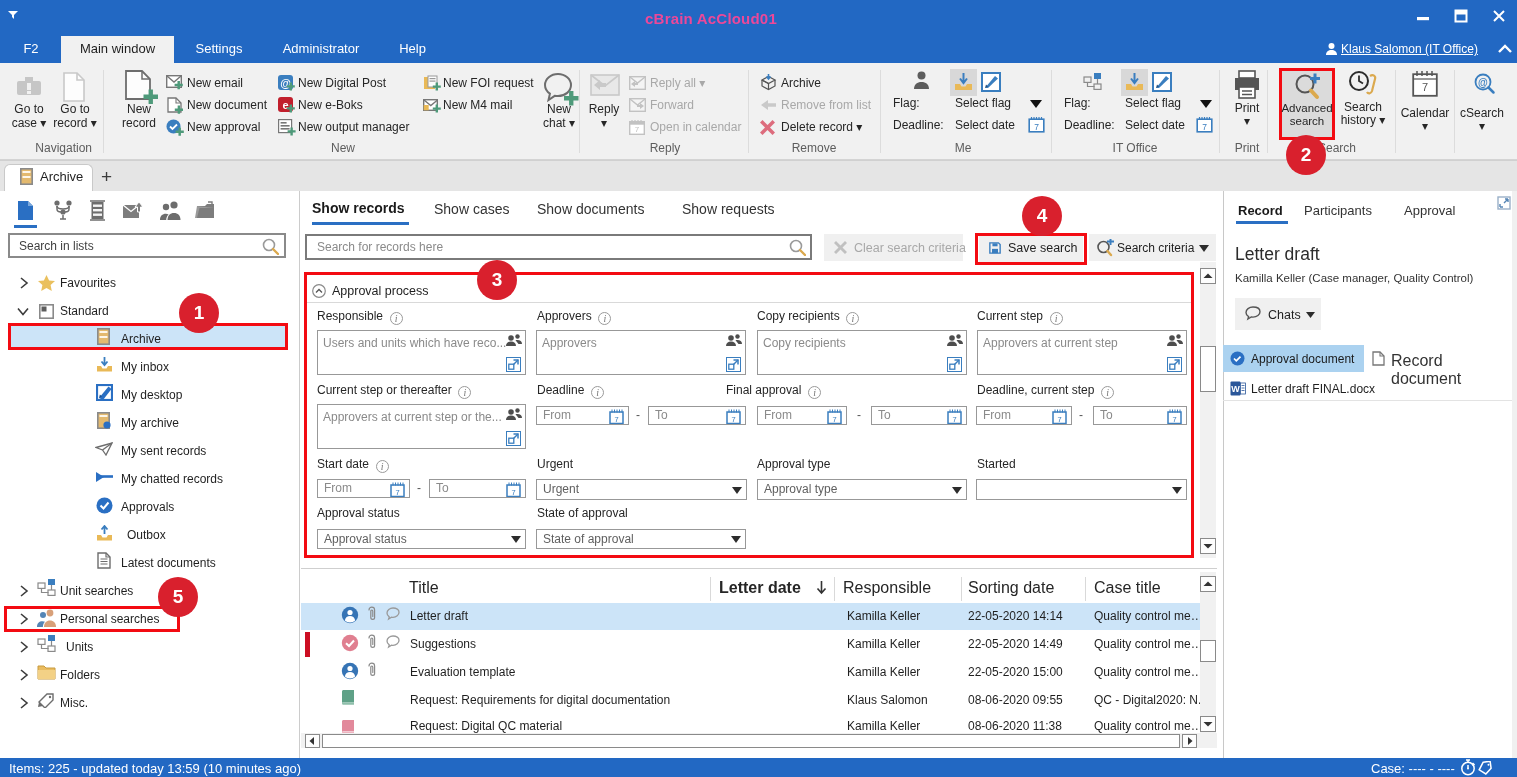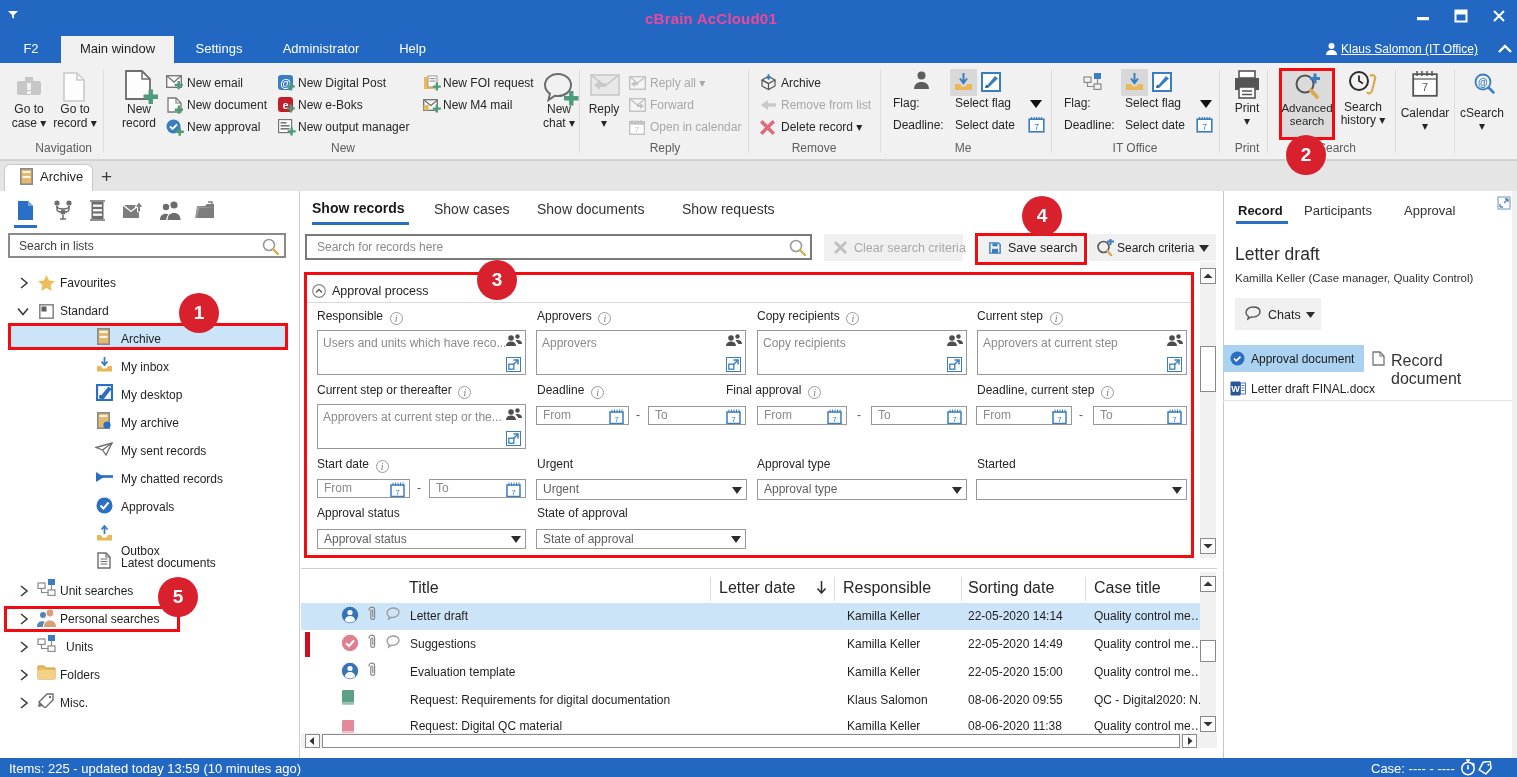--- a/index.html
+++ b/index.html
@@ -473,21 +473,21 @@
 <div class="abs trow" style="left:121px;top:465px;width:150px;">My chatted records</div>
 <svg class="abs" style="left:96px;top:497px" width="17" height="17" viewBox="0 0 17 17">
     <circle cx="8.5" cy="8.5" r="8" fill="#2a6fc3"></circle>
     <path d="M4.5 8.5L7.5 11.5 12.5 5.5" stroke="#fff" stroke-width="2" fill="none"></path>
   </svg>
 <div class="abs trow" style="left:121px;top:493px;width:100px;">Approvals</div>
 <svg class="abs" style="left:96px;top:525px" width="17" height="17" viewBox="0 0 17 17">
     <path d="M8.5 9V1.5M5.5 4.5L8.5 1l3 3.5" stroke="#3a7ebf" stroke-width="1.8" fill="none"></path>
     <path d="M1 10h4l1.5 2.5h4L12 10h4v5.5H1z" fill="#e9b957"></path>
   </svg>
-<div class="abs trow" style="left:121px;top:521px;width:100px;margin-top:16px;">Outbox</div>
+<div class="abs trow" style="left:127px;top:521px;width:100px;">Outbox</div>
 <svg class="abs" style="left:97px;top:552px" width="14" height="17" viewBox="0 0 14 17">
     <path d="M1 1h8l4 4v11H1z" fill="#fff" stroke="#6d6d6d" stroke-width="1.4"></path>
     <path d="M9 1v4h4" fill="none" stroke="#6d6d6d" stroke-width="1.2"></path>
     <path d="M3.5 7h7M3.5 9.5h7M3.5 12h7" stroke="#6d6d6d" stroke-width="1.1"></path>
   </svg>
 <div class="abs trow" style="left:121px;top:549px;width:140px;">Latest documents</div>
 <svg class="abs" style="left:19px;top:585px" width="10" height="12" viewBox="0 0 10 12">
     <path d="M2 1l6 5-6 5" stroke="#3c3c3c" stroke-width="1.6" fill="none"></path>
   </svg>
 <svg class="abs" style="left:37px;top:579px" width="19" height="18" viewBox="0 0 19 18">
@@ -696,21 +696,21 @@
 <div class="abs sbbtn" style="left:1200px;top:268px;width:16px;height:16px;"><svg width="14" height="14" viewBox="0 0 14 14">
       <path d="M2.5 9L7 4.5 11.5 9z" fill="#333"></path>
     </svg></div>
 <div class="abs sbthumb" style="left:1200px;top:346px;width:16px;height:46px;"></div>
 <div class="abs sbbtn" style="left:1200px;top:538px;width:16px;height:16px;"><svg width="14" height="14" viewBox="0 0 14 14">
       <path d="M2.5 5L7 9.5 11.5 5z" fill="#333"></path>
     </svg></div>
 
 <div class="abs" style="left:301px;top:568px;width:916px;height:1px;background:#cfcfcf;"></div>
 <div class="abs hcell" style="left:409px;top:575px;">Title</div>
-<div class="abs hcell" style="left:719px;top:575px;">Letter date</div>
+<div class="abs hcell" style="left:719px;top:575px;font-weight:bold;">Letter date</div>
 <svg class="abs" style="left:816px;top:580px" width="11" height="15" viewBox="0 0 11 15">
     <path d="M5.5 1v11M1.5 8.5L5.5 13l4-4.5" stroke="#333" stroke-width="1.6" fill="none"></path>
   </svg>
 <div class="abs hcell" style="left:843px;top:575px;">Responsible</div>
 <div class="abs hcell" style="left:968px;top:575px;">Sorting date</div>
 <div class="abs hcell" style="left:1094px;top:575px;">Case title</div>
 <div class="abs vline" style="left:710px;top:577px;"></div>
 <div class="abs vline" style="left:834px;top:577px;"></div>
 <div class="abs vline" style="left:961px;top:577px;"></div>
 <div class="abs vline" style="left:1085px;top:577px;"></div>

